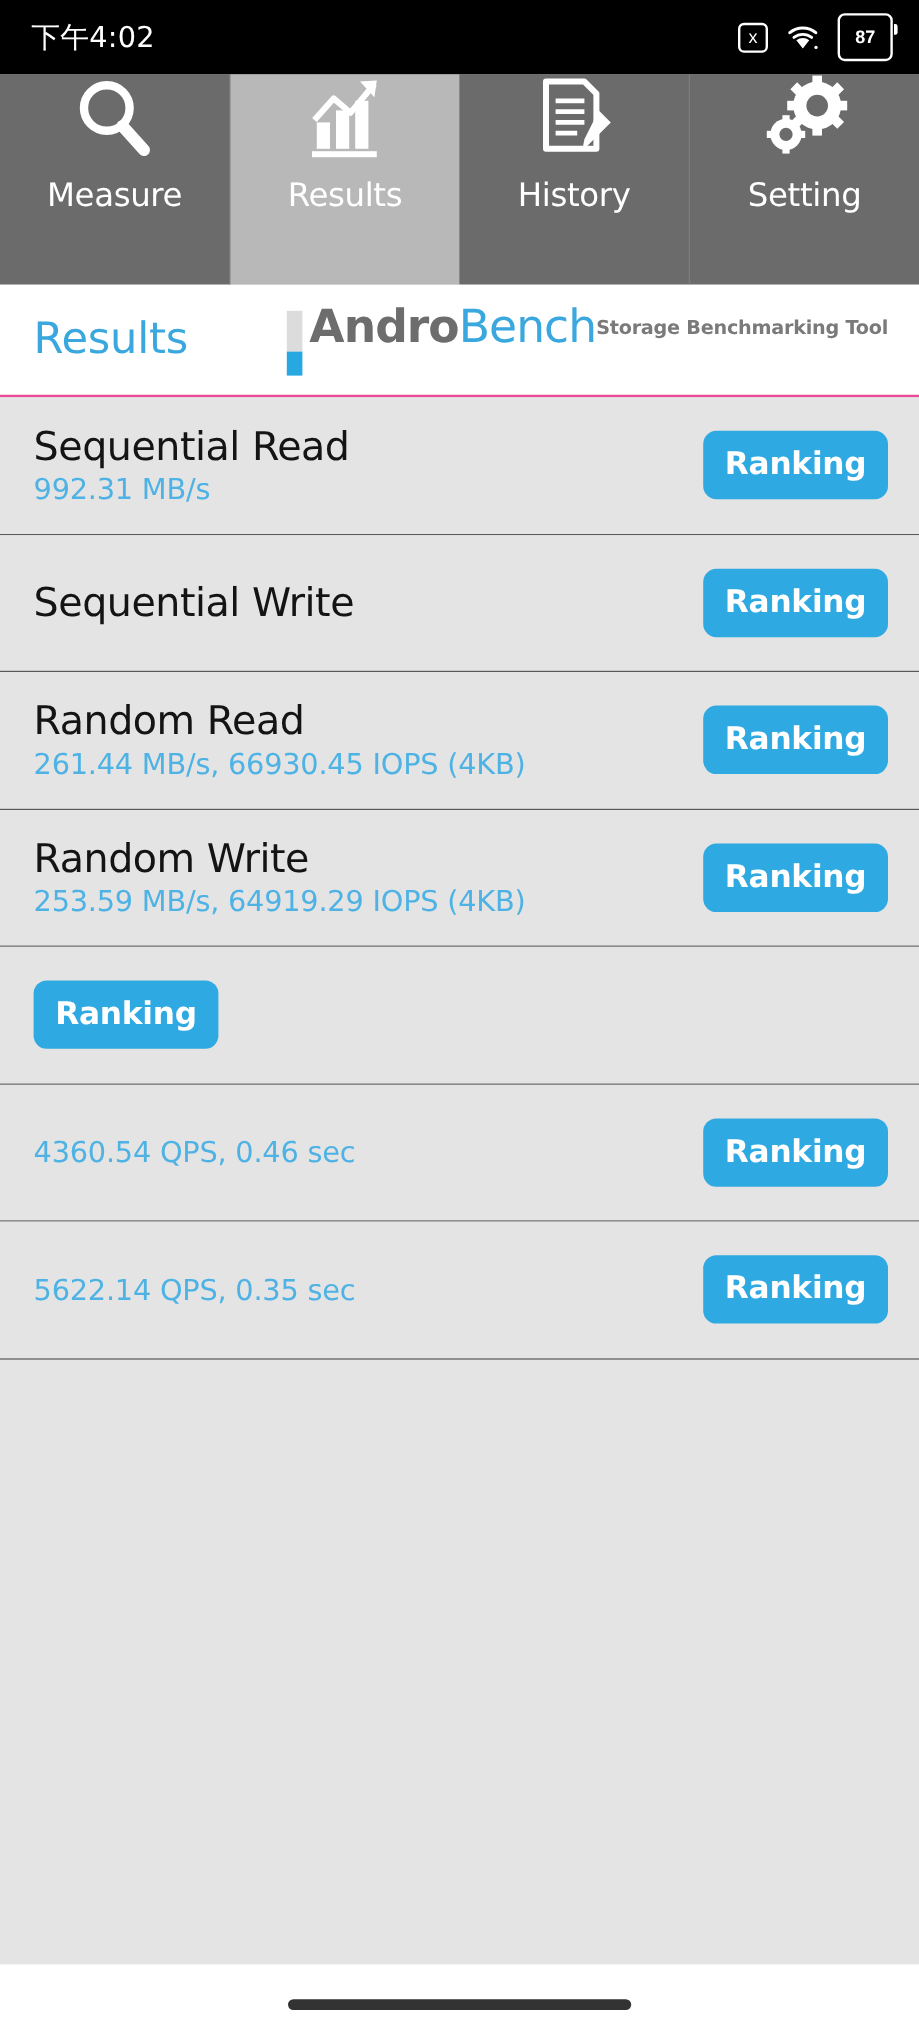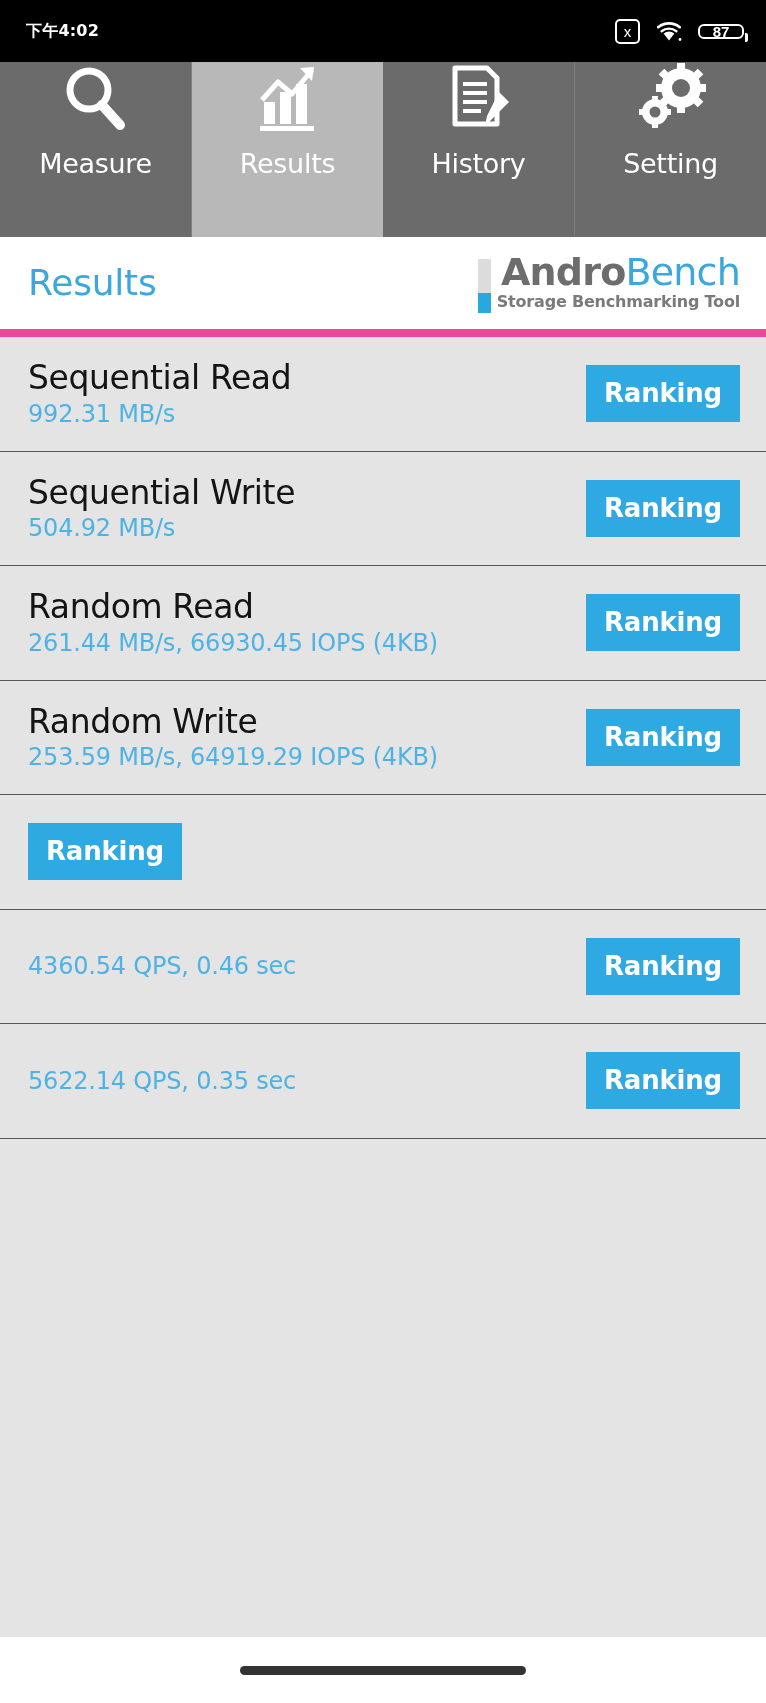--- a/index.html
+++ b/index.html
@@ -23,41 +23,40 @@
     height: 62px;
     background: #000000;
     color: #ffffff;
     display: flex;
     align-items: center;
     justify-content: space-between;
     padding: 0 22px 0 26px;
     flex: 0 0 auto;
   }
   .status-time {
-    font-size: 16px;
+    font-size: 24px;
     letter-spacing: 0.2px;
     font-family: "DejaVu Sans", sans-serif;
-    font-weight: bold;
   }
   .status-icons {
     display: flex;
     align-items: center;
     gap: 14px;
   }
   .icon-xbox {
     width: 25px; height: 25px;
     border: 2.5px solid #ffffff;
     border-radius: 5px;
     display: flex; align-items: center; justify-content: center;
     font-size: 15px; line-height: 1;
     font-family: "Liberation Sans", sans-serif;
   }
   .icon-wifi { width: 30px; height: 24px; position: relative; }
   .battery {
-    width: 46px; height: 15px;
+    width: 46px; height: 40px;
     border: 2.5px solid #ffffff;
     border-radius: 6px;
     display: flex; align-items: center; justify-content: center;
     position: relative;
   }
   .battery::after {
     content: "";
     position: absolute;
     right: -6px; top: 7px;
     width: 3px; height: 9px;
@@ -130,21 +129,21 @@
   }
   .brand-bar {
     width: 13px;
     height: 54px;
     display: flex;
     flex-direction: column;
     margin-top: 6px;
   }
   .brand-bar-top { flex: 1 1 auto; background: #dcdcdc; }
   .brand-bar-bottom { height: 20px; background: #28a8e0; }
-  .brand-text { display: flex; flex-direction: column; align-items: flex-end; }
+  .brand-text { display: flex; flex-direction: row; align-items: center; }
   .brand-name {
     font-size: 38px;
     font-family: "DejaVu Sans", sans-serif;
     font-weight: bold;
     line-height: 1.02;
     letter-spacing: -0.8px;
   }
   .brand-andro { color: #6d6d6d; }
   .brand-bench { color: #3aa8de; font-weight: normal; }
   .brand-sub {
@@ -153,21 +152,21 @@
     font-family: "DejaVu Sans", sans-serif;
     margin-top: 1px;
     letter-spacing: -0.2px;
     font-weight: bold;
   }
 
   
   .list {
     flex: 1 1 auto;
     background: #e4e4e4;
-    border-top: 8px solid #ec4899;
+    border-top: 2px solid #ec4899;
     overflow: hidden;
   }
   .result-row {
     height: 114.5px;
     display: flex;
     align-items: center;
     justify-content: space-between;
     padding: 0 26px 0 28px;
     border-bottom: 1.5px solid #595959;
     background: #e4e4e4;
@@ -187,21 +186,21 @@
     letter-spacing: -0.2px;
     line-height: 1.1;
   }
   .ranking-btn {
     background: #2fa9e2;
     color: #ffffff;
     font-size: 26px;
     font-weight: bold;
     font-family: "DejaVu Sans", sans-serif;
     border: none;
-    border-radius: 0;
+    border-radius: 11px;
     padding: 13px 18px 14px;
     letter-spacing: -0.2px;
     cursor: pointer;
     min-width: 124px;
     text-align: center;
   }
   .list-filler { background: #e4e4e4; flex: 1 1 auto; }
 
   
   .navbar {
@@ -336,21 +335,20 @@
       <div class="result-texts">
         <div class="result-title">Sequential Read</div>
         <div class="result-value">992.31 MB/s</div>
       </div>
       <button class="ranking-btn">Ranking</button>
     </div>
 
     <div class="result-row">
       <div class="result-texts">
         <div class="result-title">Sequential Write</div>
-        <div class="result-value">504.92 MB/s</div>
       </div>
       <button class="ranking-btn">Ranking</button>
     </div>
 
     <div class="result-row">
       <div class="result-texts">
         <div class="result-title">Random Read</div>
         <div class="result-value">261.44 MB/s, 66930.45 IOPS (4KB)</div>
       </div>
       <button class="ranking-btn">Ranking</button>

